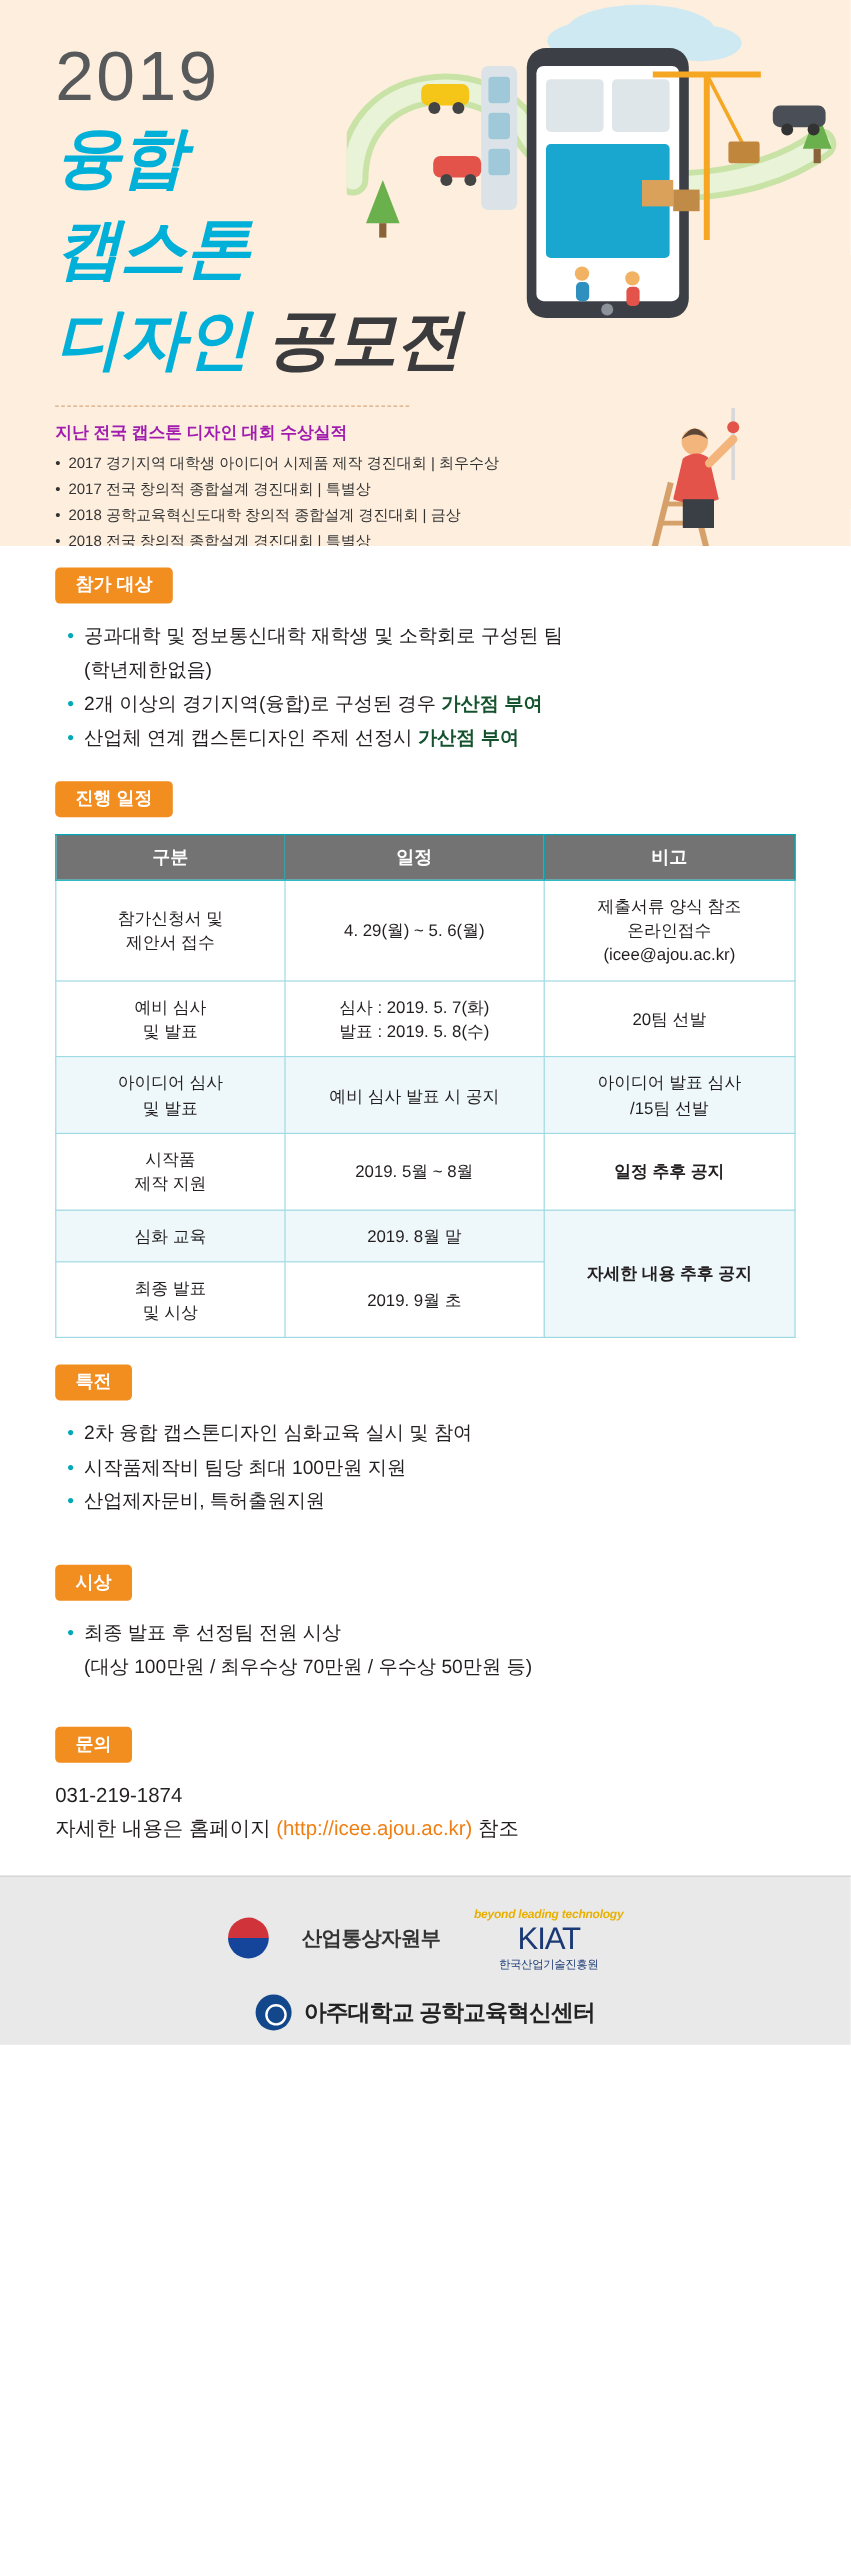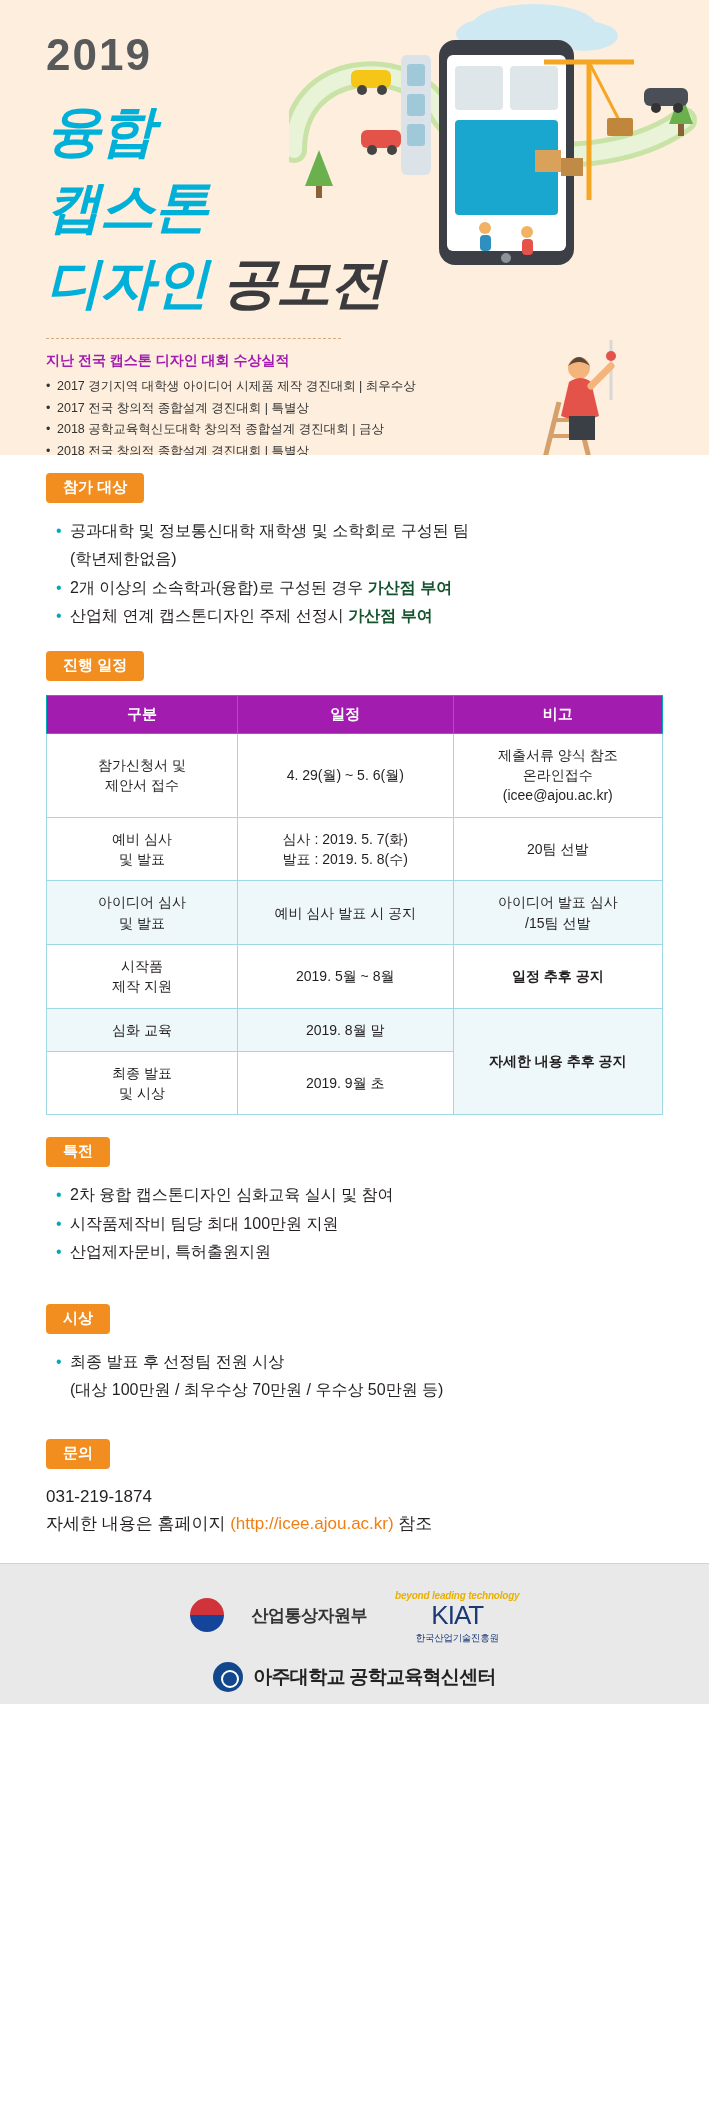--- a/index.html
+++ b/index.html
@@ -32,22 +32,22 @@
     position: absolute;
     right: 0;
     top: 0;
     width: 420px;
     height: 300px;
   }
   .hero-year {
     position: absolute;
     left: 46px;
     top: 30px;
-    font-size: 44px;
-    font-weight: bold;
+    font-size: 58px;
+    font-weight: normal;
     letter-spacing: 2px;
     color: #58595b;
   }
   .hero-line {
     position: absolute;
     left: 46px;
     font-size: 55px;
     font-weight: bold;
     letter-spacing: -1px;
     line-height: 1;
@@ -143,21 +143,21 @@
   
   .table-wrap {
     margin: 14px 46px 0 46px;
   }
   table.schedule {
     width: 100%;
     border-collapse: collapse;
     font-size: 14px;
   }
   table.schedule th {
-    background: #a21caf;
+    background: #737373;
     color: #ffffff;
     font-weight: bold;
     font-size: 15px;
     padding: 9px 4px;
     border: 1px solid #00a9b7;
     text-align: center;
   }
   table.schedule td {
     border: 1px solid #9fd9e3;
     text-align: center;
@@ -350,21 +350,21 @@
   </div>
 
   <div class="content">
 
     
     <div class="sec-tag">참가 대상</div>
     <div class="bullets">
       <div class="li">공과대학 및 정보통신대학 재학생 및 소학회로 구성된 팀</div>
       <div class="sub">(학년제한없음)</div>
       <div class="li">
-        <span>2개 이상의 소속학과(융합)로 구성된 경우 </span><span class="em-orange">가산점 부여</span>
+        <span>2개 이상의 경기지역(융합)로 구성된 경우 </span><span class="em-orange">가산점 부여</span>
       </div>
       <div class="li">
         <span>산업체 연계 캡스톤디자인 주제 선정시 </span><span class="em-orange">가산점 부여</span>
       </div>
     </div>
 
     
     <div class="sec-tag" style="margin-top:20px;">진행 일정</div>
     <div class="table-wrap">
       <table class="schedule">

